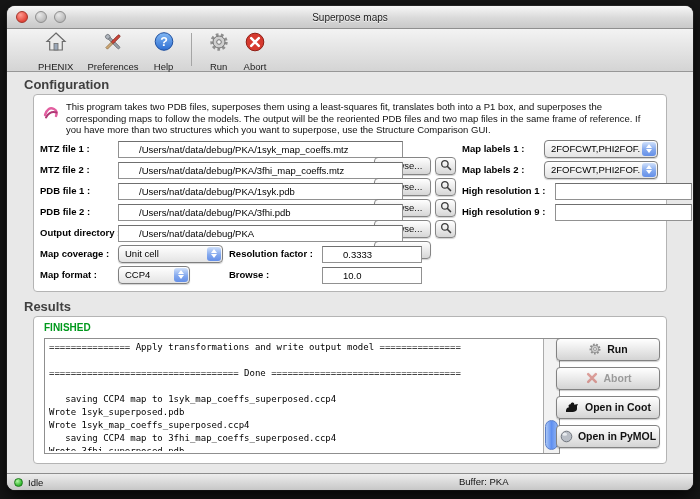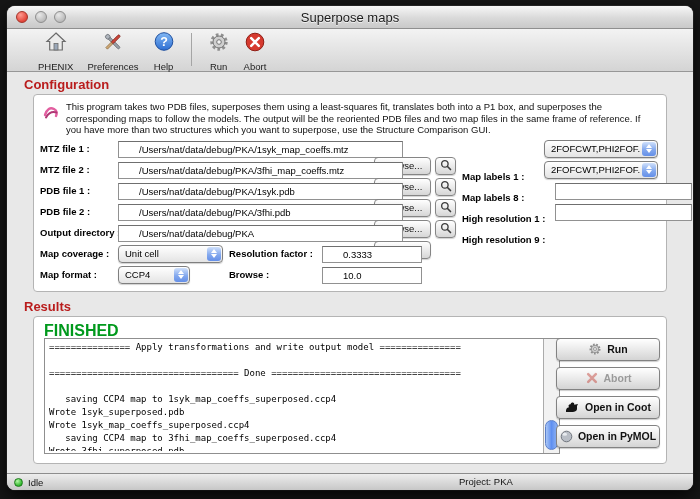--- a/index.html
+++ b/index.html
@@ -2,46 +2,46 @@
 <html><head>
 <meta charset="utf-8">
 <style>
   html,body{margin:0;padding:0;width:700px;height:499px;overflow:hidden;background:#161616;
     font-family:"Liberation Sans",sans-serif;-webkit-font-smoothing:antialiased;}
   .window{position:absolute;left:7px;top:6px;width:686px;height:484px;background:#e8e8e8;
     border-radius:8px;overflow:hidden;box-shadow:0 6px 18px rgba(0,0,0,.85),0 0 0 1px #2c2c2c;}
   
   .titlebar{height:22px;background:linear-gradient(#f7f7f7,#d9d9d9 55%,#c9c9c9);
     border-bottom:1px solid #8f8f8f;position:relative;display:flex;align-items:center;justify-content:center;}
-  .title{font-size:13px;color:#1c1c1c;text-shadow:0 1px 0 rgba(255,255,255,.7);}
+  .title{font-size:10px;color:#1c1c1c;text-shadow:0 1px 0 rgba(255,255,255,.7);}
   .lights{position:absolute;left:9px;top:5px;display:flex;gap:7px;}
   .light{width:12px;height:12px;border-radius:50%;box-sizing:border-box;}
   .light.red{background:radial-gradient(circle at 35% 30%,#ff9a90,#e2463a 70%);border:1px solid #a33329;}
   .light.gray{background:radial-gradient(circle at 35% 30%,#e8e8e8,#b9b9b9 75%);border:1px solid #8e8e8e;}
   
   .toolbar{height:40px;background:linear-gradient(#f3f3f3,#d4d4d4);border-bottom:1px solid #979797;
     display:flex;align-items:flex-start;padding:2px 0 0 24px;}
   .toolbtn{display:flex;flex-direction:column;align-items:center;padding:0 7px;cursor:default;}
   .toolicon{width:22px;height:22px;display:block;}
   .toollabel{font-size:9.5px;color:#222;margin-top:8px;}
   .tsep{width:1px;height:33px;background:#a5a5a5;margin:2px 9px 0 9px;}
   
-  .heading{font-size:13px;font-weight:bold;color:#b91c1c;margin:5px 0 2px 17px;}
+  .heading{font-size:13px;font-weight:bold;color:#404040;margin:5px 0 2px 17px;}
   .heading.results{margin-top:7px;}
   
   .groupbox{margin:0 26px;background:#ffffff;border:1px solid #b4b4b4;border-radius:4px;position:relative;}
   .groupbox.config{padding:5px 0 5px 0;}
   
   .descrow{display:flex;margin:1px 8px 3px 8px;}
   .descicon{width:20px;flex:0 0 20px;padding-top:2px;}
   .desc{font-size:9.5px;line-height:11.5px;color:#111;margin-left:4px;width:586px;}
   
   .frow{height:21px;position:relative;}
   .flabel{position:absolute;left:6px;top:4px;font-size:9.5px;font-weight:bold;white-space:nowrap;}
-  .rlabel{position:absolute;left:428px;top:4px;font-size:9.5px;font-weight:bold;white-space:nowrap;margin-top:28px;}
+  .rlabel{position:absolute;left:428px;top:4px;font-size:9.5px;font-weight:bold;white-space:nowrap;}
   .r2label{position:absolute;left:195px;top:4px;font-size:9.5px;font-weight:bold;white-space:nowrap;}
   .tinput{position:absolute;top:2px;height:13px;border:1px solid #919191;border-top-color:#6f6f6f;
     background:#fff;font:9.5px "Liberation Sans",sans-serif;padding:1px 20px;box-sizing:content-box;}
   .tinput.main{left:84px;width:243px;}
   .tinput.hres{left:521px;width:95px;}
   .tinput.small{left:288px;width:58px;}
   .pbtn{position:absolute;top:18px;height:18px;border:1px solid #858585;border-radius:4px;
     background:linear-gradient(#ffffff,#ededed 45%,#d6d6d6);font:9.5px "Liberation Sans",sans-serif;
     color:#111;box-shadow:0 1px 1px rgba(0,0,0,.18);padding:0;}
   .pbtn.browse{left:340px;width:57px;}
@@ -53,21 +53,21 @@
   .dropdown.ddcov{left:84px;width:105px;}
   .dropdown.ddfmt{left:84px;width:72px;}
   .ddtext{flex:1;font-size:9.5px;padding:0 2px 0 6px;white-space:nowrap;overflow:hidden;}
   .ddarrows{width:14px;align-self:stretch;margin:1px;border-radius:3px;
     background:linear-gradient(#cfe0fb,#84a9ee 55%,#648fe8);display:flex;flex-direction:column;
     align-items:center;justify-content:center;gap:1px;}
   .tu{width:0;height:0;border:3px solid transparent;border-bottom:4px solid #fff;display:block;}
   .td{width:0;height:0;border:3px solid transparent;border-top:4px solid #fff;display:block;}
   
   .groupbox.resultsbox{height:146px;}
-  .finished{position:absolute;left:10px;top:5px;font-size:16px;font-weight:bold;color:#00991c;}
+  .finished{position:absolute;left:10px;top:5px;font-size:10px;font-weight:bold;color:#00991c;}
   .consolewrap{position:absolute;left:10px;top:21px;width:516px;height:116px;background:#fff;
     border:1px solid #8f8f8f;box-sizing:border-box;}
   .console{margin:0;padding:2px 4px;font-family:"DejaVu Sans Mono",monospace;font-size:9px;
     line-height:13px;color:#000;white-space:pre;overflow:hidden;width:494px;height:108px;}
   .vscroll{position:absolute;right:0;top:0;bottom:0;width:15px;background:#f2f2f2;
     border-left:1px solid #ababab;}
   .vthumb{position:absolute;left:1px;right:1px;bottom:3px;height:30px;border-radius:7px;
     background:linear-gradient(90deg,#a9c6f6,#5f8ff0 50%,#8fb3f4);border:1px solid #5b7fc9;box-sizing:border-box;}
   .actioncol{position:absolute;left:522px;top:21px;width:104px;}
   .action{display:flex;align-items:center;justify-content:center;gap:5px;width:104px;height:23px;
@@ -197,21 +197,21 @@
     <div class="frow">
       <span class="flabel">MTZ file 2 :</span>
       <input class="tinput main" value="/Users/nat/data/debug/PKA/3fhi_map_coeffs.mtz" style="">
       <button class="pbtn browse">Browse...</button>
       <button class="pbtn mag">
         <span><svg width="12" height="12" viewBox="0 0 16 16">
               <circle cx="6.5" cy="6.5" r="4.3" fill="none" stroke="#3c3c3c" stroke-width="1.8"></circle>
               <line x1="10" y1="10" x2="14" y2="14" stroke="#3c3c3c" stroke-width="2.2" stroke-linecap="round"></line>
             </svg></span>
       </button>
-      <span class="rlabel">Map labels 8 :</span>
+      <span class="rlabel">Map labels 2 :</span>
       <div class="dropdown ddmap">
         <span class="ddtext">2FOFCWT,PHI2FOF...</span>
         <span class="ddarrows">
             <i class="tu"></i>
             <i class="td"></i>
           </span>
       </div>
     </div>
 
     <div class="frow">
@@ -331,16 +331,16 @@
             </svg>
         </span>
         <span>Open in PyMOL</span>
       </button>
     </div>
   </div>
 
   <div class="statusbar">
     <span class="led"></span>
     <span>Idle</span>
-    <span class="project">Project: PKA</span>
+    <span class="project">Buffer: PKA</span>
   </div>
 
 </div>
 
 </body></html>

